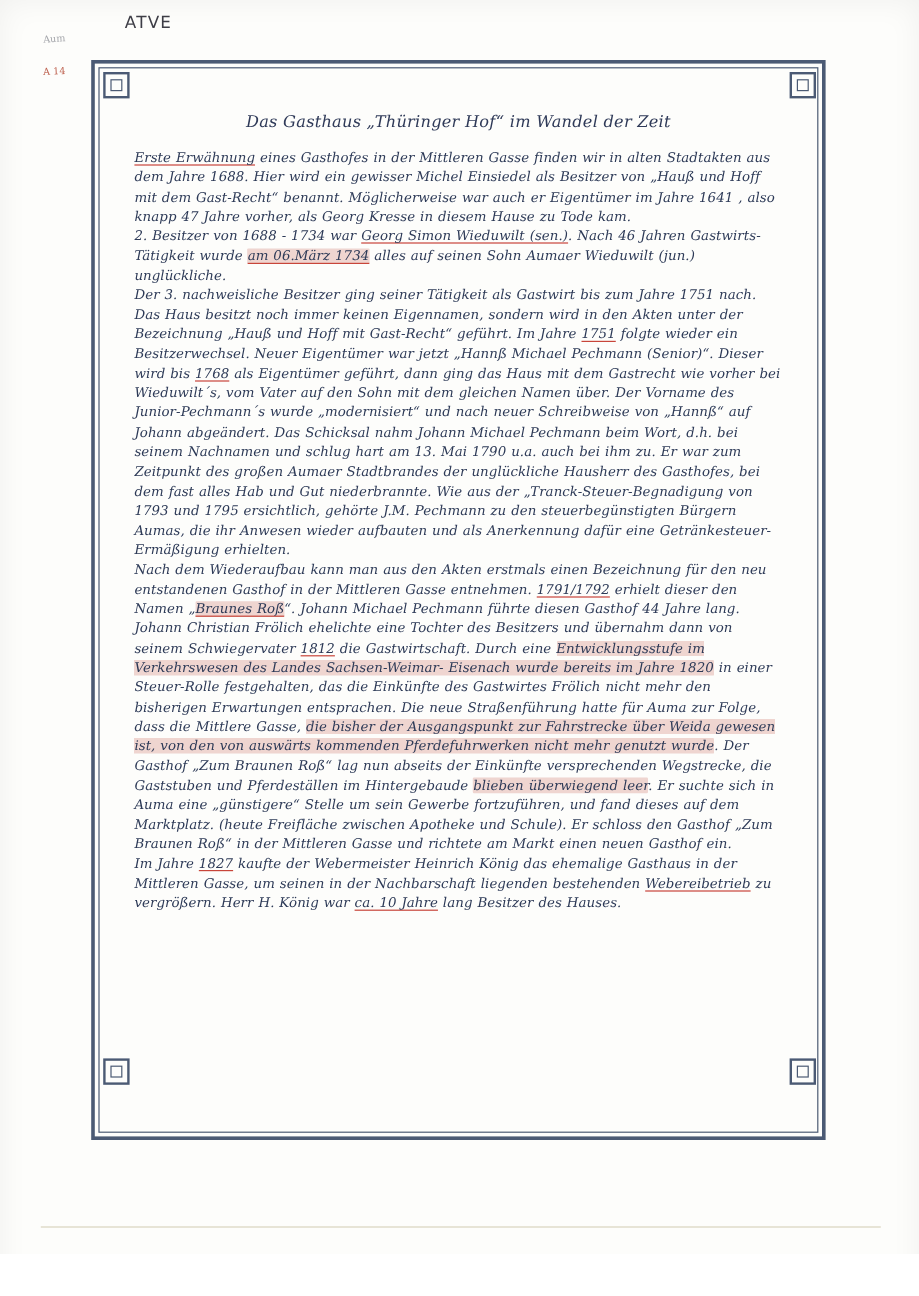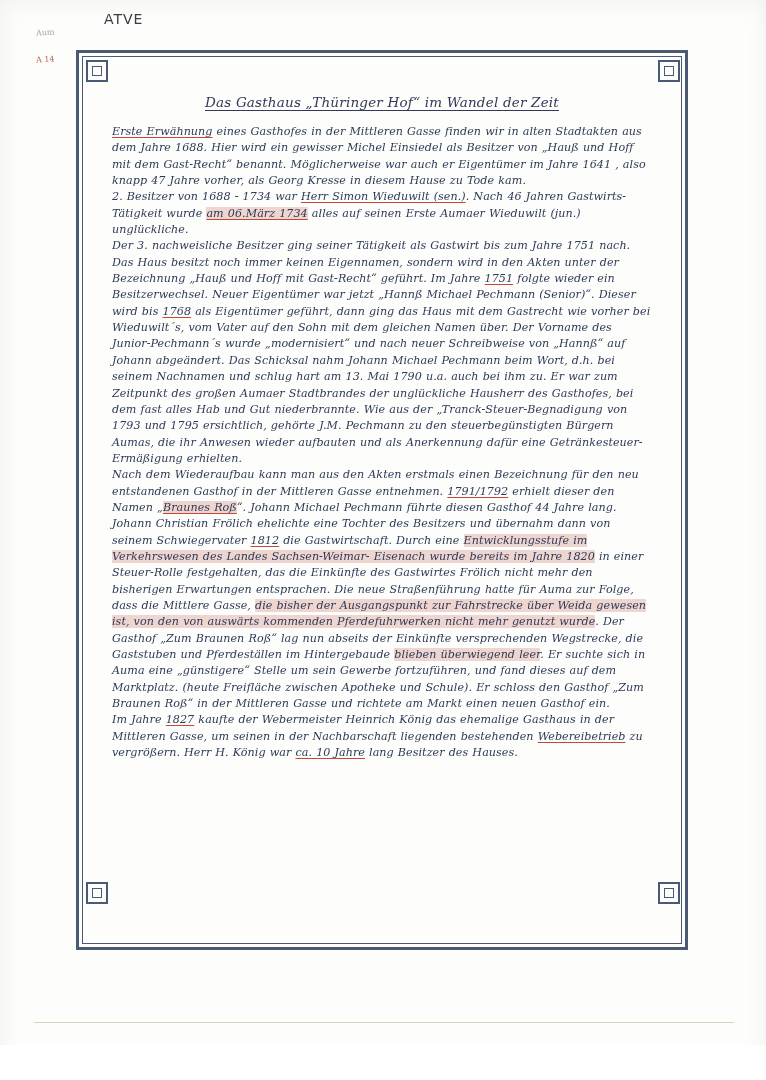--- a/index.html
+++ b/index.html
@@ -112,21 +112,20 @@
     width: 540px;
     height: 830px;
   }
 
   .doc-title {
     font-family: "DejaVu Serif", serif;
     font-style: italic;
     font-size: 13.5px;
     color: #2f3a58;
     text-align: center;
-    text-decoration: underline;
     text-underline-offset: 3px;
     margin: 10px 0 14px 0;
     letter-spacing: .2px;
   }
 
   .para {
     font-family: "DejaVu Serif", serif;
     font-style: italic;
     font-size: 11.15px;
     line-height: 16.35px;
@@ -188,21 +187,21 @@
   <div id="frame-inner"></div>
   <div class="corner" id="c-tl"></div>
   <div class="corner" id="c-tr"></div>
   <div class="corner" id="c-bl"></div>
   <div class="corner" id="c-br"></div>
 
   <div id="content">
     <div class="doc-title">Das Gasthaus „Thüringer Hof“ im Wandel der Zeit</div>
     <div id="paragraphs">
         <div class="para"><span class="u-red">Erste Erwähnung</span><span> eines Gasthofes in der Mittleren Gasse finden wir in alten Stadtakten aus dem Jahre 1688. Hier wird ein gewisser </span><span class="u-blue">Michel Einsiedel</span><span> als Besitzer von „Hauß und Hoff mit dem Gast-Recht“ benannt. Möglicherweise war auch er Eigentümer im Jahre 1641 , also knapp 47 Jahre vorher, als Georg Kresse in diesem Hause zu Tode kam.</span></div>
-        <div class="para"><span>2. Besitzer von 1688 - 1734 war </span><span class="u-red">Herr Simon Wieduwilt (sen.)</span><span>. Nach 46 Jahren Gastwirts-Tätigkeit wurde </span><span class="hl u-red">am 06.März 1734</span><span> alles auf seinen Erste </span><span class="u-blue">Aumaer Wieduwilt (jun.)</span><span> unglückliche.</span></div>
+        <div class="para"><span>2. Besitzer von 1688 - 1734 war </span><span class="u-red">Georg Simon Wieduwilt (sen.)</span><span>. Nach 46 Jahren Gastwirts-Tätigkeit wurde </span><span class="hl u-red">am 06.März 1734</span><span> alles auf seinen Sohn </span><span class="u-blue">Aumaer Wieduwilt (jun.)</span><span> unglückliche.</span></div>
         <div class="para"><span>Der 3. nachweisliche Besitzer ging seiner Tätigkeit als Gastwirt bis zum Jahre 1751 nach. Das Haus besitzt noch immer keinen Eigennamen, sondern wird in den Akten unter der Bezeichnung „Hauß und Hoff mit Gast-Recht“ geführt. Im Jahre </span><span class="u-red">1751</span><span> folgte wieder ein Besitzerwechsel. Neuer Eigentümer war jetzt „</span><span class="u-blue">Hannß Michael Pechmann (Senior)</span><span>“. Dieser wird bis </span><span class="u-red">1768</span><span> als Eigentümer geführt, dann ging das Haus mit dem Gastrecht wie vorher bei Wieduwilt´s, vom Vater auf den Sohn mit dem gleichen Namen über. Der Vorname des Junior-Pechmann´s wurde „modernisiert“ und nach neuer Schreibweise von „Hannß“ auf Johann abgeändert. Das Schicksal nahm </span><span class="u-blue">Johann Michael Pechmann</span><span> beim Wort, d.h. bei seinem Nachnamen und schlug hart am 13. Mai 1790 u.a. auch bei ihm zu. Er war zum Zeitpunkt des großen Aumaer Stadtbrandes der unglückliche Hausherr des Gasthofes, bei dem fast alles Hab und Gut niederbrannte. Wie aus der „Tranck-Steuer-Begnadigung von 1793 und 1795 ersichtlich, gehörte J.M. Pechmann zu den steuerbegünstigten Bürgern Aumas, die ihr Anwesen wieder aufbauten und als Anerkennung dafür eine Getränkesteuer-Ermäßigung erhielten.</span></div>
         <div class="para"><span>Nach dem Wiederaufbau kann man aus den Akten erstmals einen Bezeichnung für den neu entstandenen Gasthof in der Mittleren Gasse entnehmen. </span><span class="u-red">1791/1792</span><span> erhielt dieser den Namen „</span><span class="hl u-red">Braunes Roß</span><span>“. Johann Michael Pechmann führte diesen Gasthof 44 Jahre lang. </span><span class="u-blue">Johann Christian Frölich</span><span> ehelichte eine Tochter des Besitzers und übernahm dann von seinem Schwiegervater </span><span class="u-red">1812</span><span> die Gastwirtschaft. Durch eine </span><span class="hl">Entwicklungsstufe im Verkehrswesen des Landes Sachsen-Weimar- Eisenach wurde bereits im Jahre 1820</span><span> in einer Steuer-Rolle festgehalten, das die Einkünfte des Gastwirtes Frölich nicht mehr den bisherigen Erwartungen entsprachen. Die neue Straßenführung hatte für Auma zur Folge, dass die Mittlere Gasse, </span><span class="hl">die bisher der Ausgangspunkt zur Fahrstrecke über Weida gewesen ist, von den von auswärts kommenden Pferdefuhrwerken nicht mehr genutzt wurde</span><span>. Der Gasthof „Zum Braunen Roß“ lag nun abseits der Einkünfte versprechenden Wegstrecke, die Gaststuben und Pferdeställen im Hintergebaude </span><span class="hl">blieben überwiegend leer</span><span>. Er suchte sich in Auma eine „günstigere“ Stelle um sein Gewerbe fortzuführen, und fand dieses auf dem Marktplatz. (heute Freifläche zwischen Apotheke und Schule). Er schloss den Gasthof „Zum Braunen Roß“ in der Mittleren Gasse und richtete am Markt einen neuen Gasthof ein.</span></div>
         <div class="para"><span>Im Jahre </span><span class="u-red">1827</span><span> kaufte der </span><span class="u-blue">Webermeister Heinrich König</span><span> das ehemalige Gasthaus in der Mittleren Gasse, um seinen in der Nachbarschaft liegenden bestehenden </span><span class="u-red">Webereibetrieb</span><span> zu vergrößern. Herr H. König war </span><span class="u-red">ca. 10 Jahre</span><span> lang Besitzer des Hauses.</span></div>
       </div>
   </div>
 
   <div id="scan-line"></div>
   <div id="scan-edge"></div>
 </div>
 

